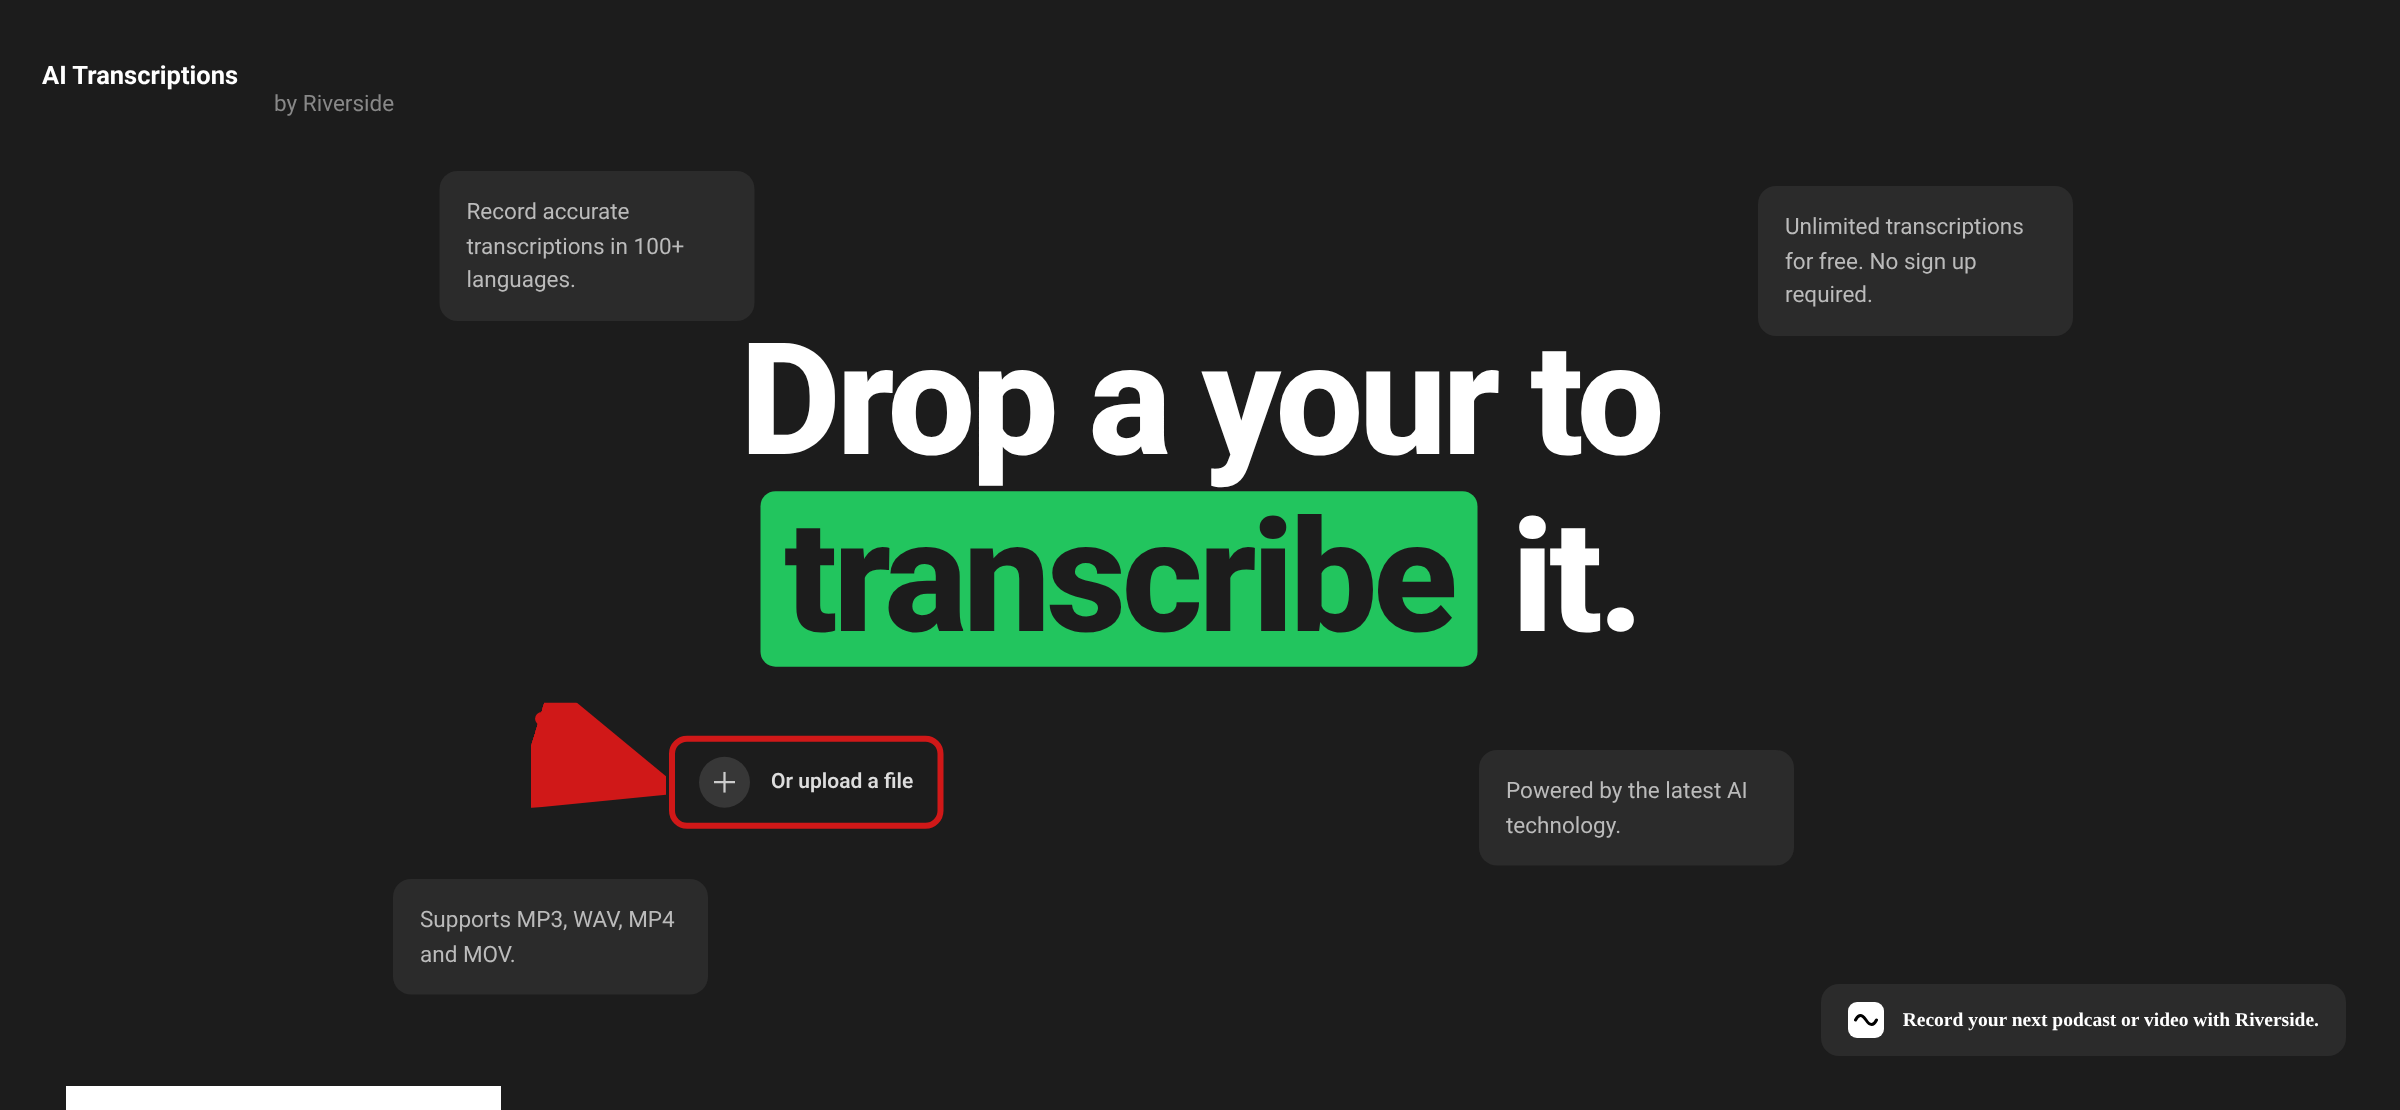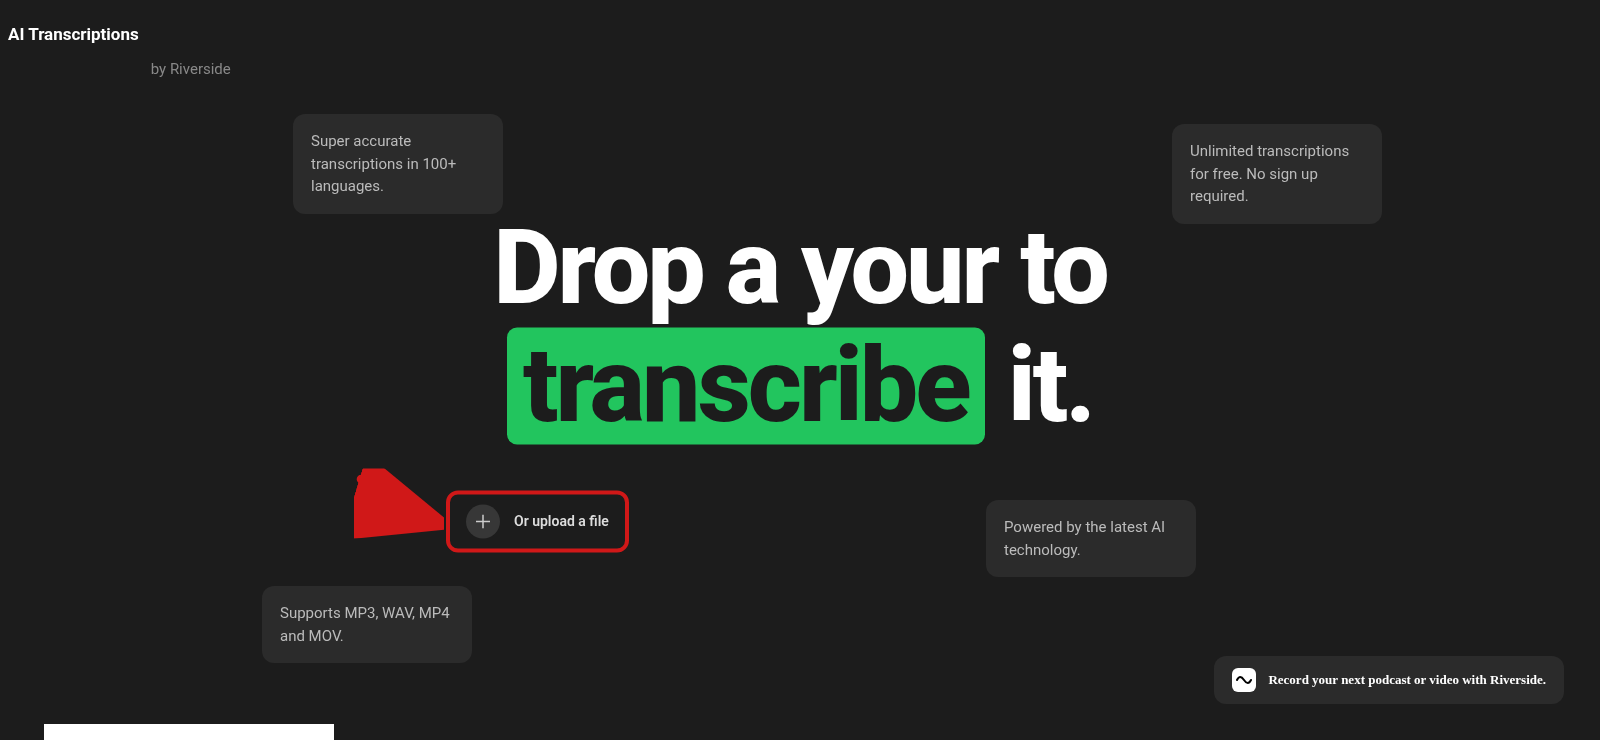--- a/index.html
+++ b/index.html
@@ -12,24 +12,24 @@
       height: 740px;
       background: #1c1c1c;
       font-family: -apple-system, BlinkMacSystemFont, "Segoe UI", Roboto, Helvetica, Arial, sans-serif;
       color: #fff;
       position: relative;
       overflow: hidden;
     }
     .header {
       position: absolute;
       top: 24px;
-      left: 8px;
-      display: flex;
-      align-items: flex-start;
-      gap: 12px;
+      left: 28px;
+      display: flex;
+      align-items: center;
+      gap: 24px;
     }
     .header-title {
       font-size: 17px;
       font-weight: 700;
       color: #fff;
     }
     .header-byline {
       font-size: 15px;
       font-weight: 400;
       color: #888;
@@ -176,21 +176,21 @@
       <span class="plus-circle">
         <svg width="14" height="14" viewBox="0 0 14 14">
             <path d="M7 0 V14 M0 7 H14" stroke="#ccc" stroke-width="1.5"></path>
           </svg>
       </span>
       <span class="upload-text">Or upload a file</span>
     </div>
   </div>
 </div>
 
-<div class="callout callout-tl">Super accurate transcriptions in 100+ languages.</div>
+<div class="callout callout-tl">Record accurate transcriptions in 100+ languages.</div>
 <div class="callout callout-tr">Unlimited transcriptions for free. No sign up required.</div>
 <div class="callout callout-r">Powered by the latest AI technology.</div>
 <div class="callout callout-bl">Supports MP3, WAV, MP4 and MOV.</div>
 
 <div class="cta-bar">
   <span class="cta-icon-box">
     <svg width="16" height="12" viewBox="0 0 16 12">
         <path d="M1 6 Q4 0 8 6 T15 6" stroke="#000" stroke-width="2" fill="none" stroke-linecap="round"></path>
       </svg>
   </span>

